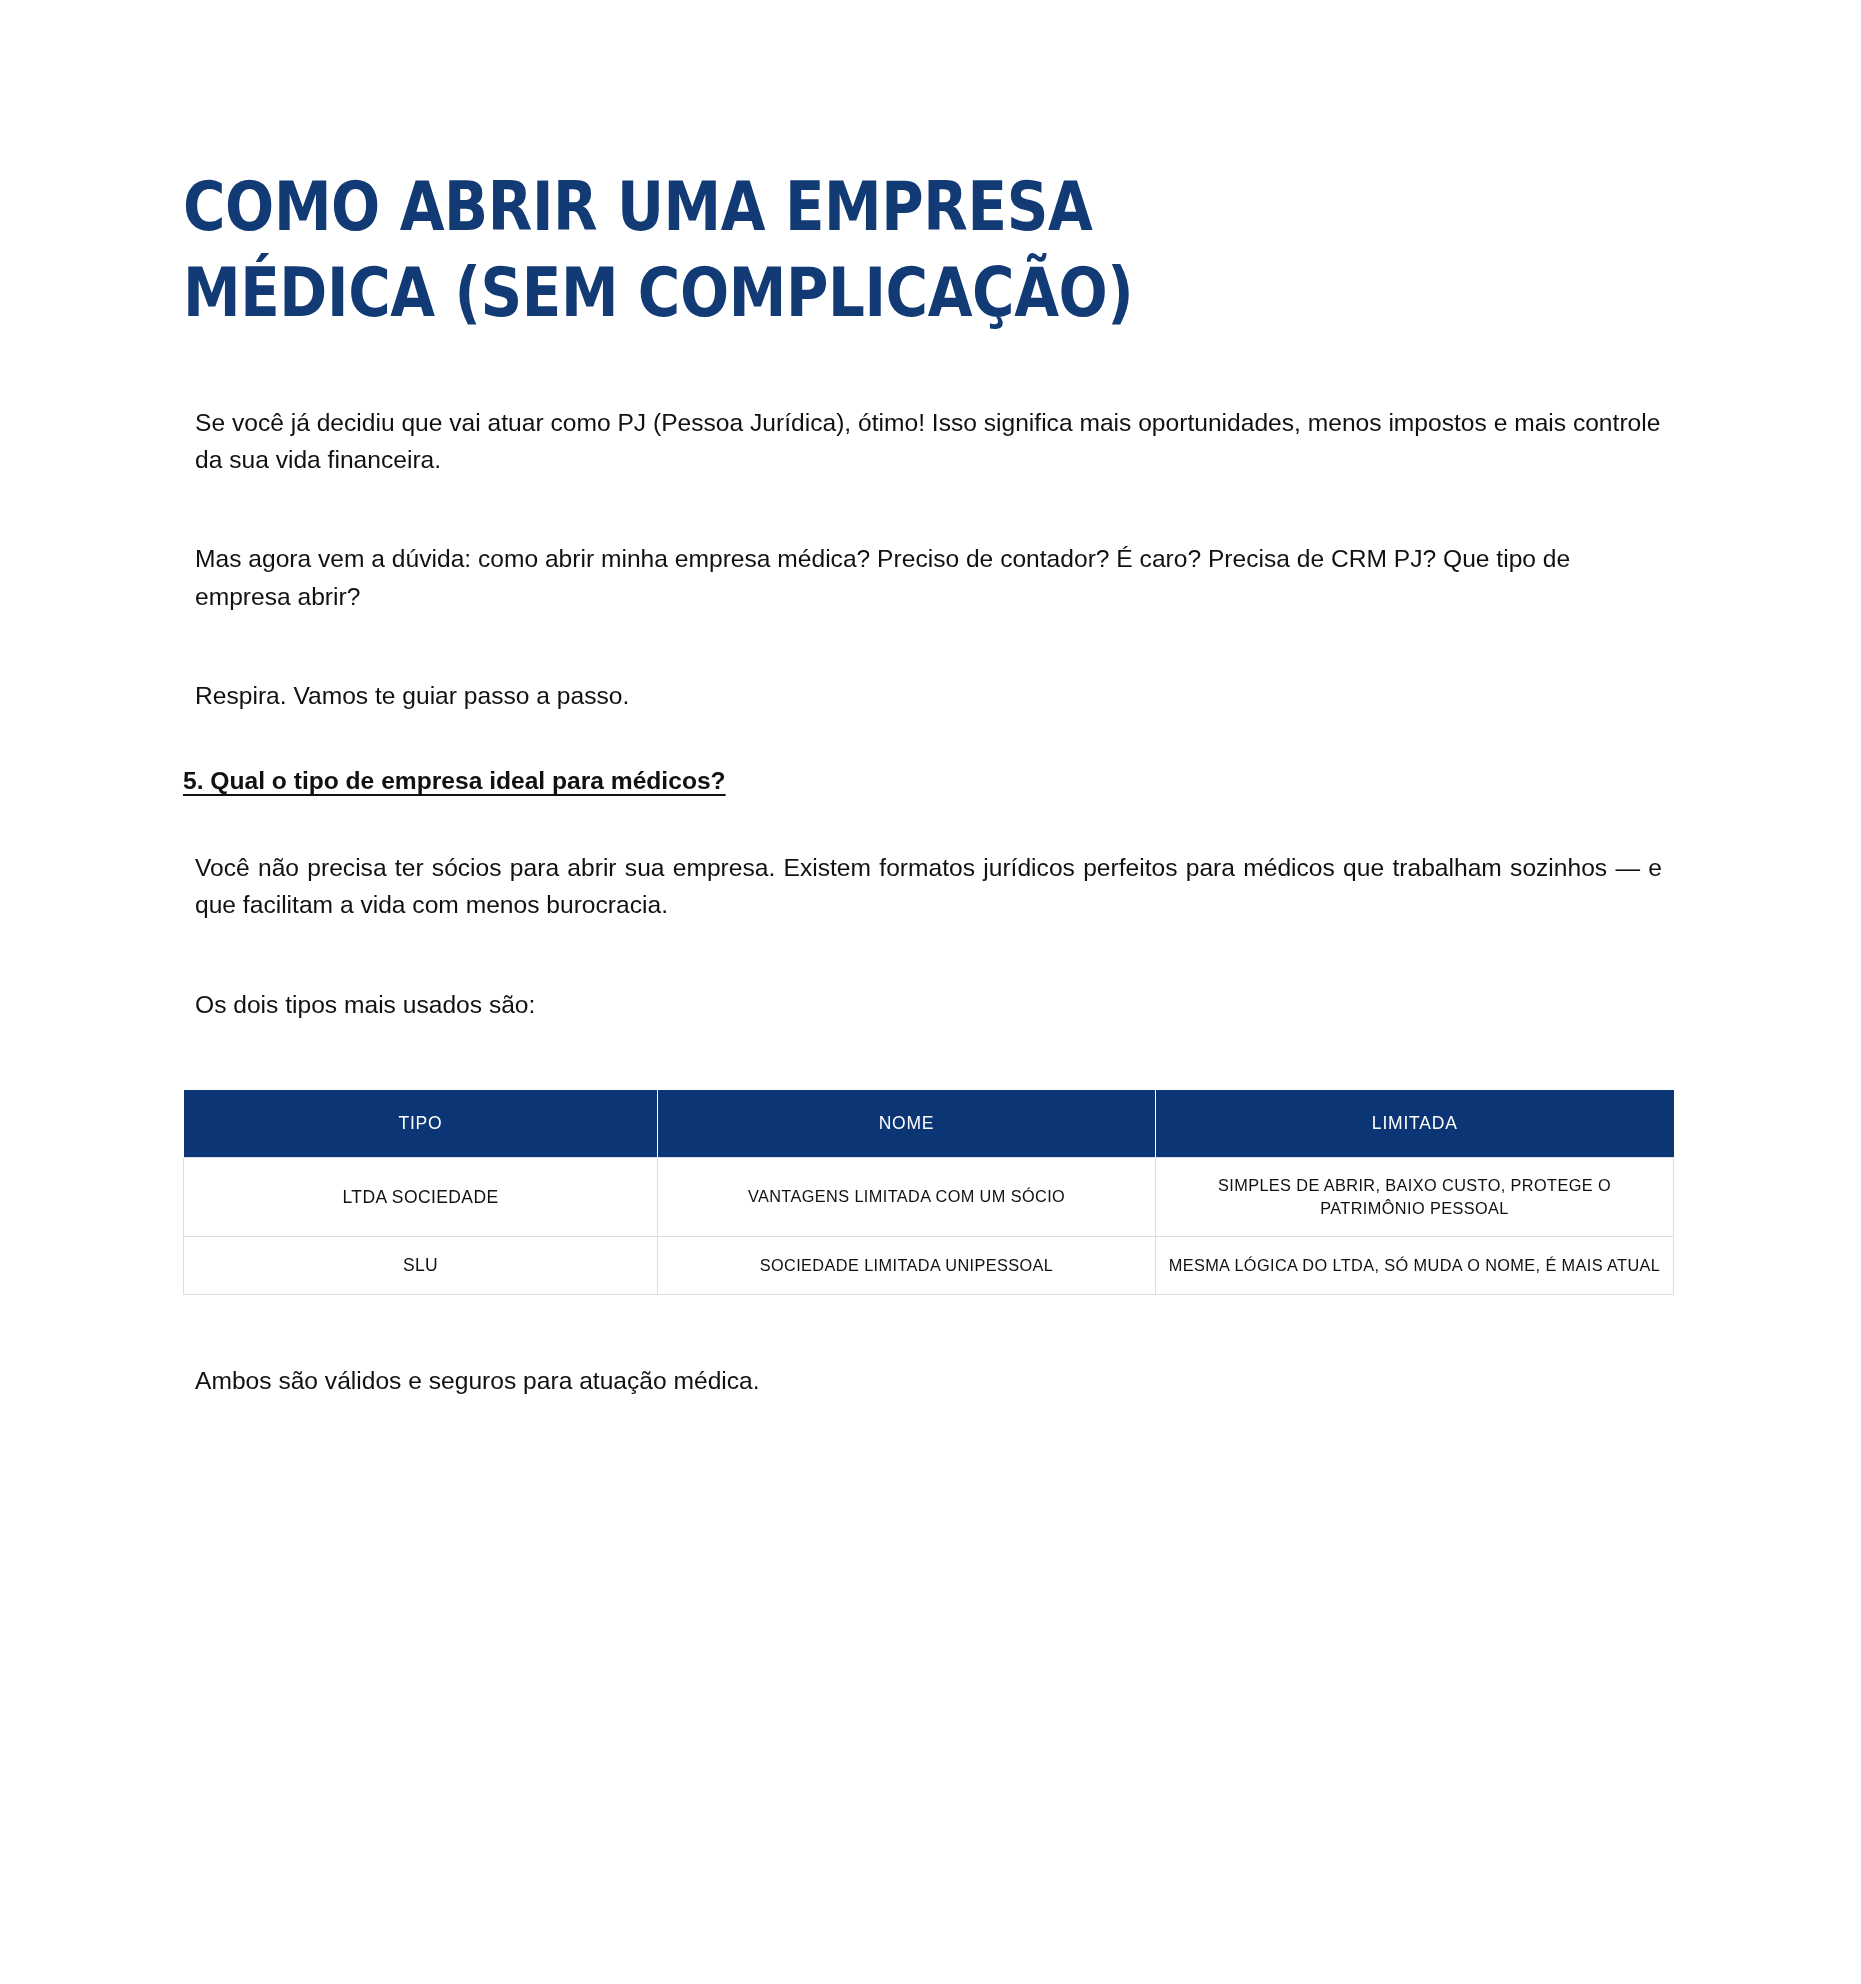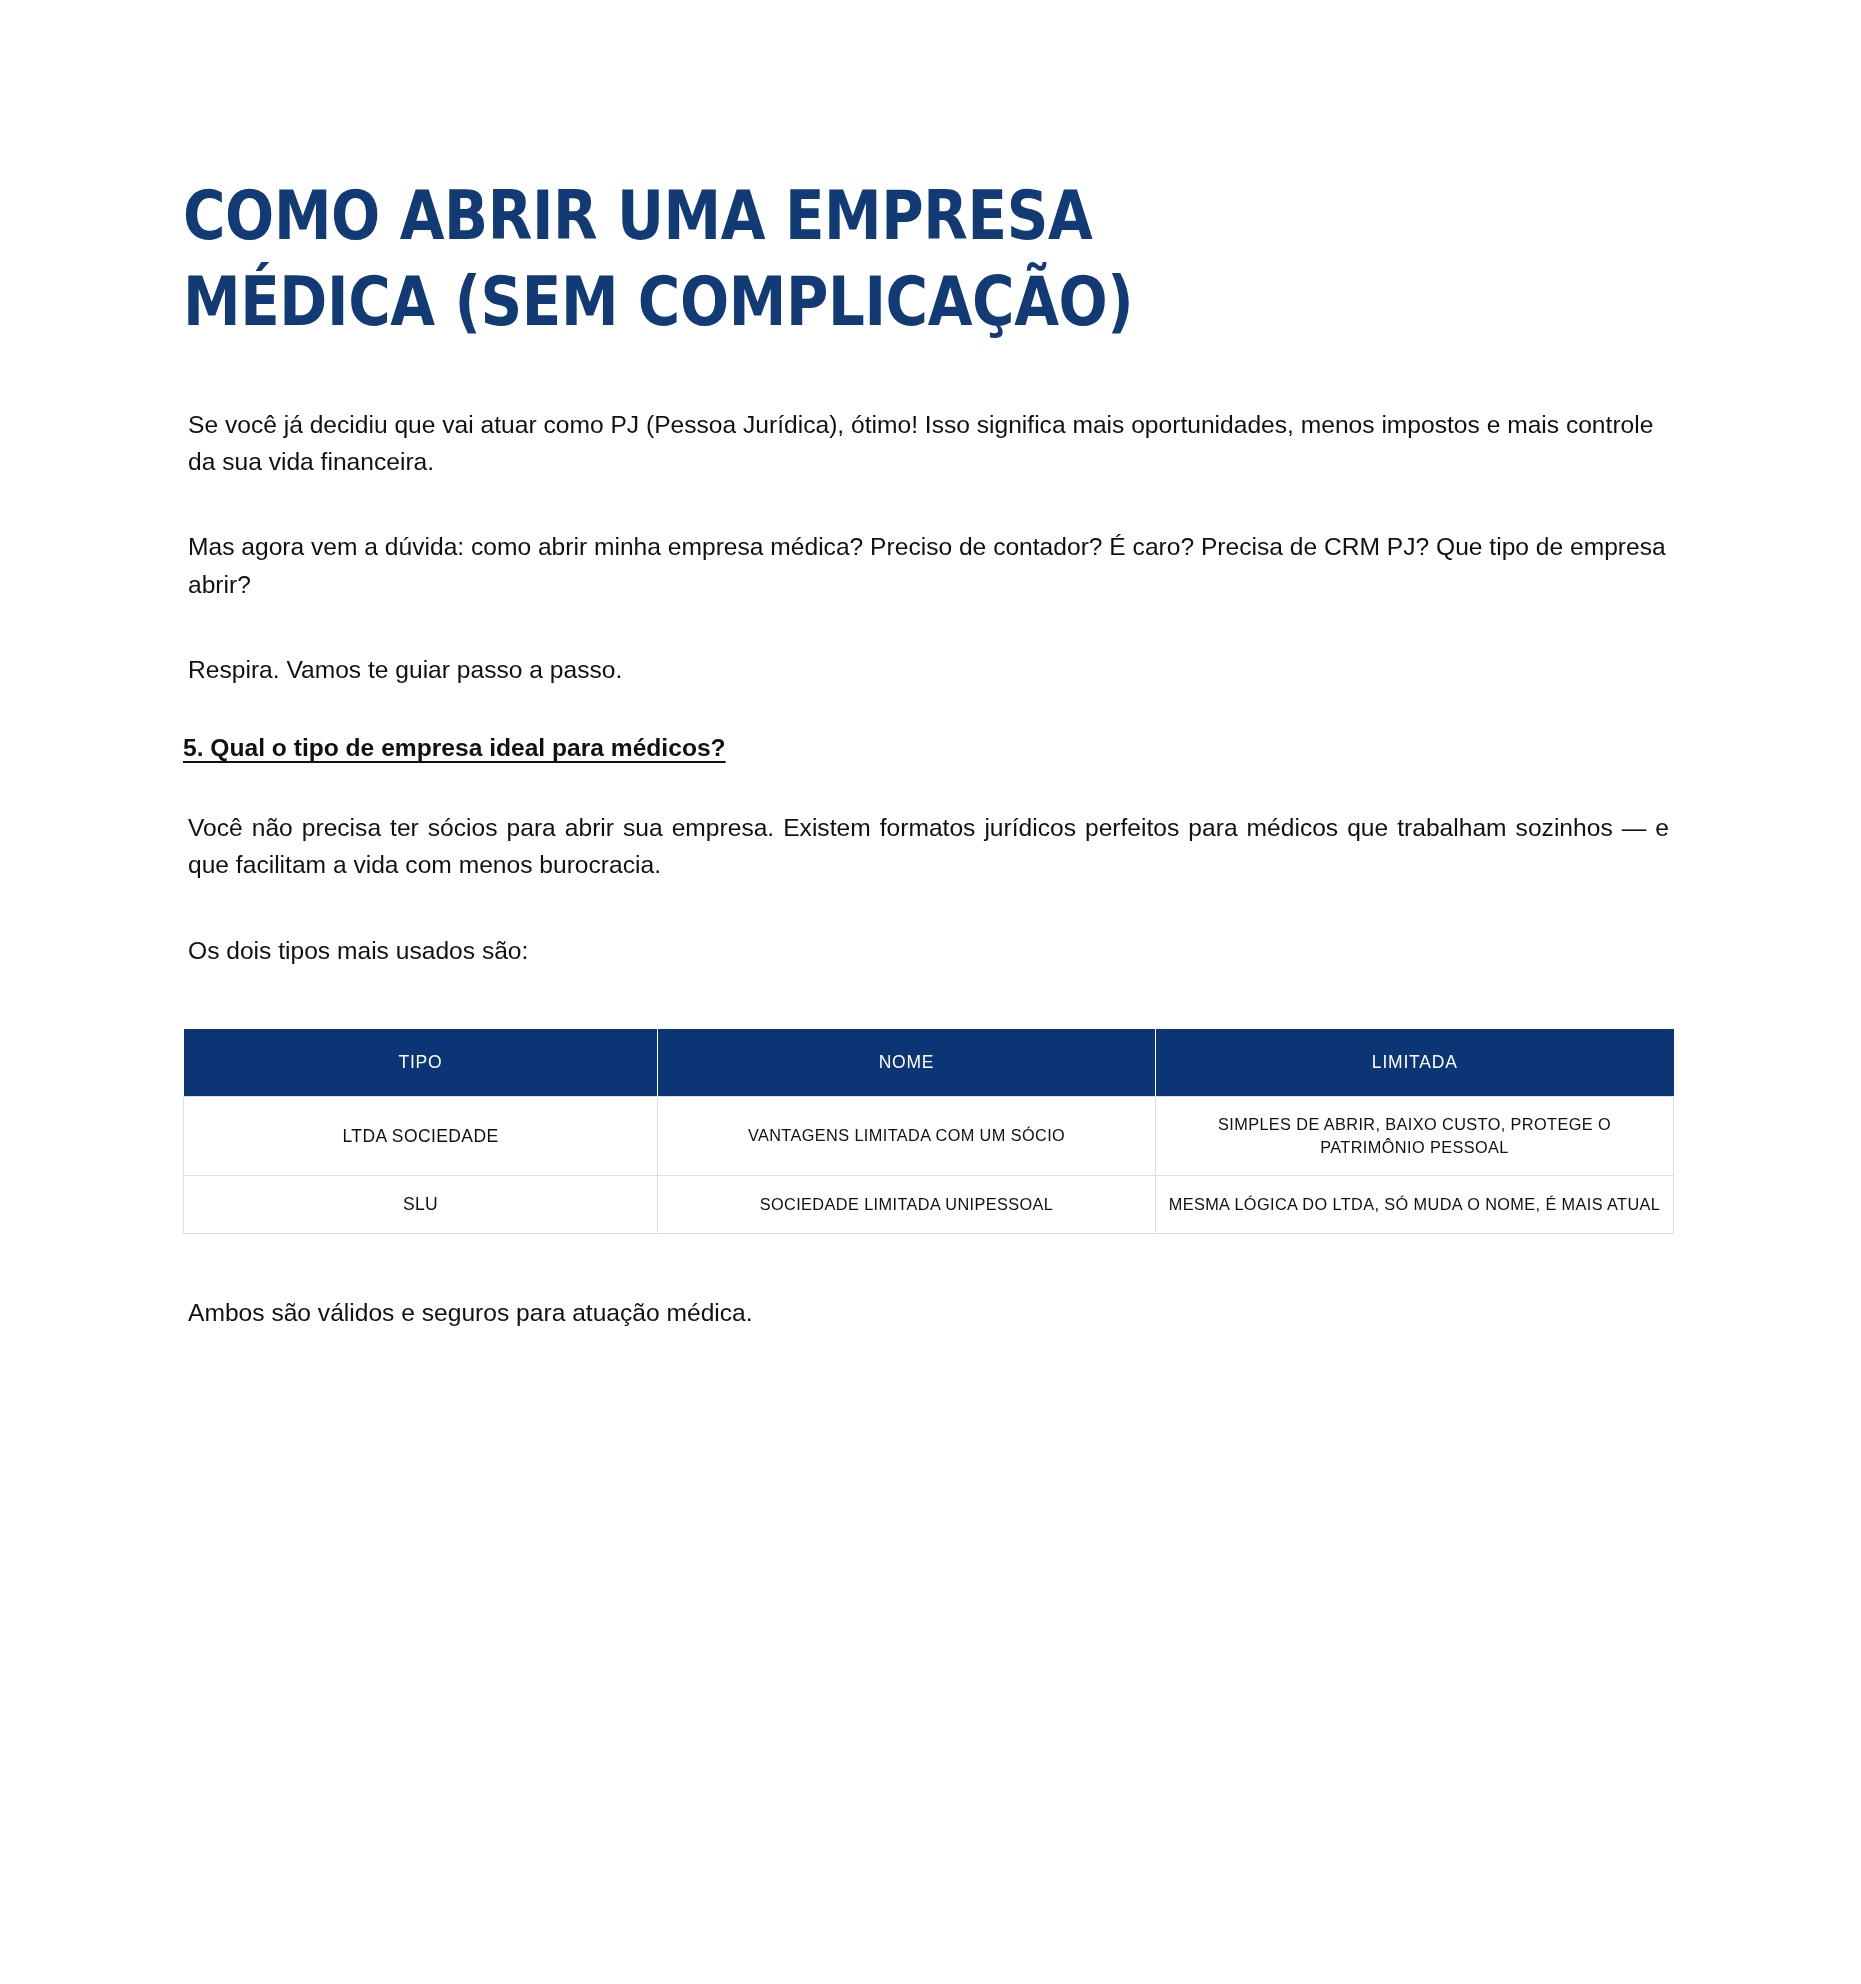--- a/index.html
+++ b/index.html
@@ -41,21 +41,21 @@
     position: absolute;
     top: 0;
     left: 0;
     width: 1777px;
     height: 2791px;
   }
 
   #content {
     position: absolute;
     left: 183px;
-    top: 14px;
+    top: 5px;
     width: 1491px;
   }
 
   
   #doc-title {
     margin: 0;
     padding-top: 160px;
     color: #123a75;
     font-family: "DejaVu Sans", sans-serif;
     font-weight: 700;
@@ -63,21 +63,21 @@
     line-height: 1.28;
     letter-spacing: -0.4px;
     font-stretch: condensed;
     transform: scaleX(0.96);
     transform-origin: left top;
     white-space: pre-line;
   }
 
   
   .para {
-    margin: 5px;
+    margin: 12px;
     color: #111111;
     font-size: 24.6px;
     line-height: 1.52;
     font-weight: 400;
   }
   .para.justify { text-align: justify; }
 
   .sp-1 { height: 55px; }
   .sp-2 { height: 38px; }
 

